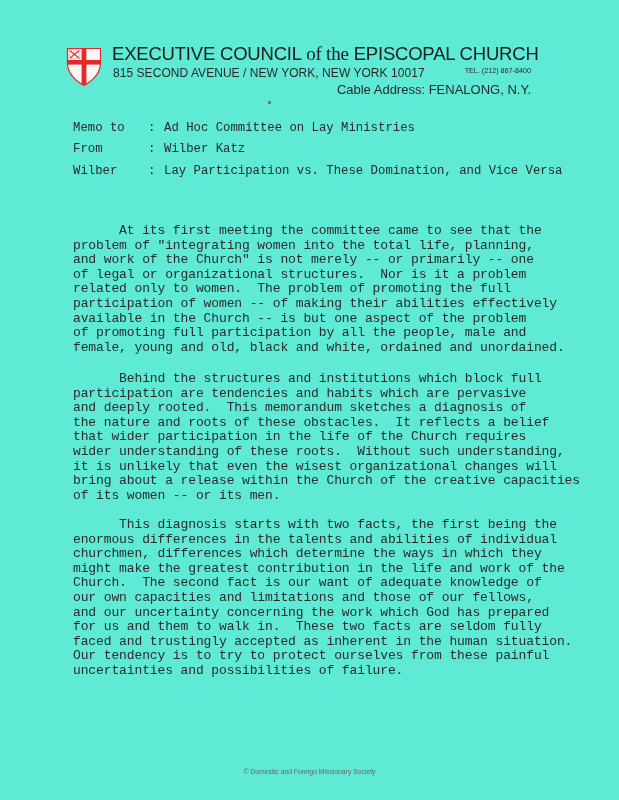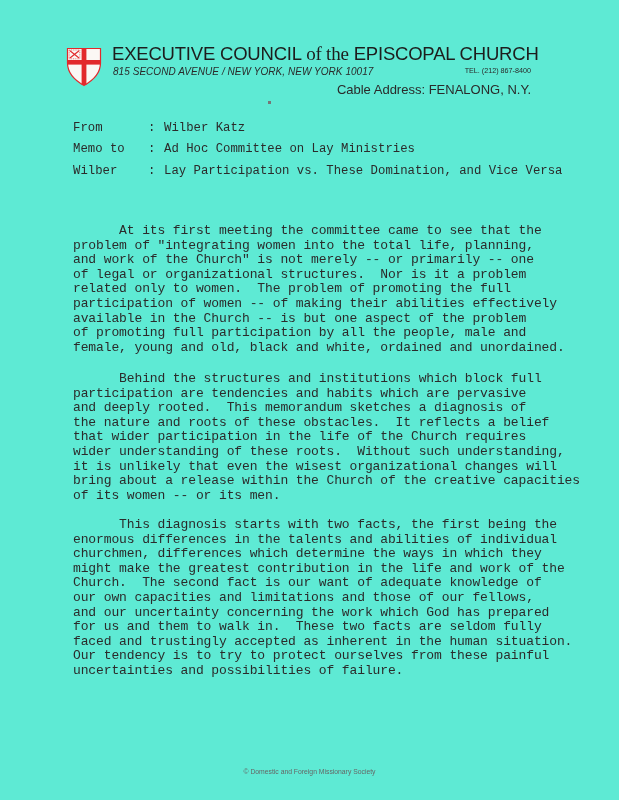--- a/index.html
+++ b/index.html
@@ -39,25 +39,24 @@
       line-height: 1;
     }
     .org-name .of-the {
       font-family: "Liberation Serif", serif;
       font-size: 19px;
     }
     .address {
       position: absolute;
       left: 113px;
       top: 66px;
-      font-size: 10px;
+      font-size: 12px;
       color: #2a2a2a;
       white-space: nowrap;
       letter-spacing: 0.05px;
-      font-style: italic;
     }
     .tel {
       position: absolute;
       right: 88px;
       top: 66px;
       font-size: 7.2px;
       color: #2a2a2a;
       white-space: nowrap;
       margin-left: 12px;
     }
@@ -137,24 +136,24 @@
   <div class="org-name"><span>EXECUTIVE COUNCIL </span><span class="of-the">of the</span><span> EPISCOPAL CHURCH</span></div>
 
   <div class="address">815 SECOND AVENUE / NEW YORK, NEW YORK 10017</div>
   <div class="tel">TEL. (212) 867-8400</div>
   <div class="cable">Cable Address: FENALONG, N.Y.</div>
 
   <div class="speck"></div>
 
   <div class="memo-head">
     <div class="memo-row">
-      <span class="memo-label">From</span><span class="memo-colon">:</span><span>Wilber Katz</span>
+      <span class="memo-label">Memo to</span><span class="memo-colon">:</span><span>Ad Hoc Committee on Lay Ministries</span>
     </div>
     <div class="memo-row">
-      <span class="memo-label">Memo to</span><span class="memo-colon">:</span><span>Ad Hoc Committee on Lay Ministries</span>
+      <span class="memo-label">From</span><span class="memo-colon">:</span><span>Wilber Katz</span>
     </div>
     <div class="memo-row">
       <span class="memo-label">Wilber</span><span class="memo-colon">:</span><span>Lay Participation vs. These Domination, and Vice Versa</span>
     </div>
   </div>
 
   <div class="body-text" id="para-0" style="top:224px;"><div>      At its first meeting the committee came to see that the</div><div>problem of "integrating women into the total life, planning,</div><div>and work of the Church" is not merely -- or primarily -- one</div><div>of legal or organizational structures.  Nor is it a problem</div><div>related only to women.  The problem of promoting the full</div><div>participation of women -- of making their abilities effectively</div><div>available in the Church -- is but one aspect of the problem</div><div>of promoting full participation by all the people, male and</div><div>female, young and old, black and white, ordained and unordained.</div></div>
   <div class="body-text" id="para-1" style="top:372px;"><div>      Behind the structures and institutions which block full</div><div>participation are tendencies and habits which are pervasive</div><div>and deeply rooted.  This memorandum sketches a diagnosis of</div><div>the nature and roots of these obstacles.  It reflects a belief</div><div>that wider participation in the life of the Church requires</div><div>wider understanding of these roots.  Without such understanding,</div><div>it is unlikely that even the wisest organizational changes will</div><div>bring about a release within the Church of the creative capacities</div><div>of its women -- or its men.</div></div>
   <div class="body-text" id="para-2" style="top:518px;"><div>      This diagnosis starts with two facts, the first being the</div><div>enormous differences in the talents and abilities of individual</div><div>churchmen, differences which determine the ways in which they</div><div>might make the greatest contribution in the life and work of the</div><div>Church.  The second fact is our want of adequate knowledge of</div><div>our own capacities and limitations and those of our fellows,</div><div>and our uncertainty concerning the work which God has prepared</div><div>for us and them to walk in.  These two facts are seldom fully</div><div>faced and trustingly accepted as inherent in the human situation.</div><div>Our tendency is to try to protect ourselves from these painful</div><div>uncertainties and possibilities of failure.</div></div>
 

